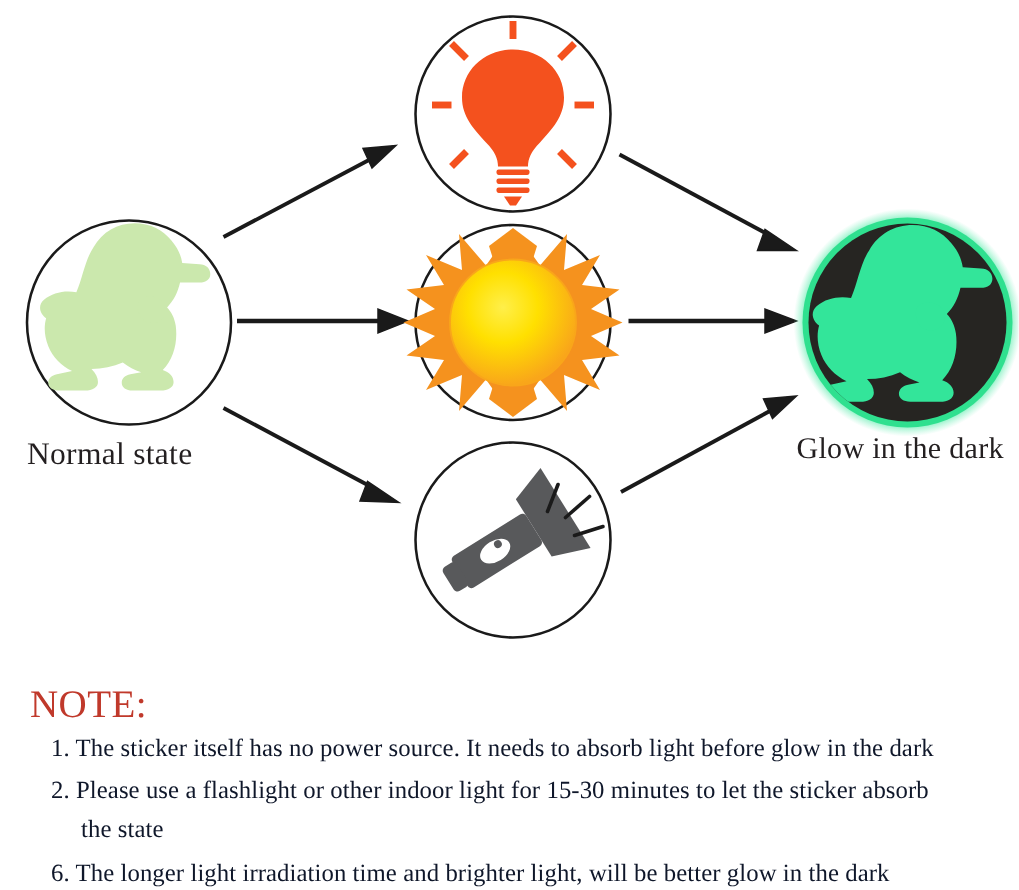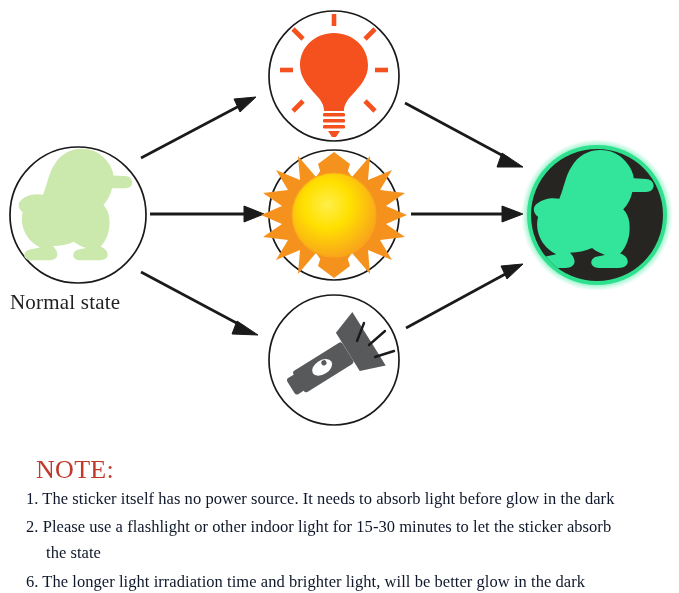--- a/index.html
+++ b/index.html
@@ -9,21 +9,21 @@
   }
   body {
     width: 679px;
     height: 593px;
     position: relative;
     overflow: hidden;
     font-family: "Liberation Serif", "DejaVu Serif", serif;
   }
   #stage {
     position: absolute;
-    left: 0; top: 0;
+    left: 8px; top: 0;
     width: 579px;
     height: 593px;
   }
   .label {
     position: absolute;
     color: #231f20;
     font-family: "Liberation Serif", "DejaVu Serif", serif;
     white-space: nowrap;
   }
   #label-normal {
@@ -51,21 +51,20 @@
     width: 679px;
   }
   #note-title {
     position: absolute;
     left: 12px;
     top: 0px;
     font-size: 26px;
     color: #c0392b;
     font-family: "Liberation Serif", "DejaVu Serif", serif;
     letter-spacing: 0.3px;
-    margin-left: 24px;
   }
   .note-line {
     position: absolute;
     left: 26px;
     font-size: 16.5px;
     color: #0f172a;
     font-family: "Liberation Serif", "DejaVu Serif", serif;
     white-space: nowrap;
     letter-spacing: 0.05px;
   }
@@ -244,20 +243,21 @@
         </clipPath>
       <g clip-path="url(#glowClip)">
         <g transform="translate(532,144) scale(0.76)" fill="#33e59a">
           <use href="#trex"></use>
         </g>
       </g>
     </g>
   </svg>
 
   <div class="label" id="label-normal">Normal state</div>
+  <div class="label" id="label-glow">Glow in the dark</div>
 
   <div id="notes">
     <div id="note-title">NOTE:</div>
     <div class="note-line" id="note-1">1. The sticker itself has no power source. It needs to absorb light before glow in the dark</div>
     <div class="note-line" id="note-2">2. Please use a flashlight or other indoor light for 15-30 minutes to let the sticker absorb</div>
     <div class="note-line" id="note-2b">the state</div>
     <div class="note-line" id="note-3">6. The longer light irradiation time and brighter light, will be better glow in the dark</div>
   </div>
 
 </div>

